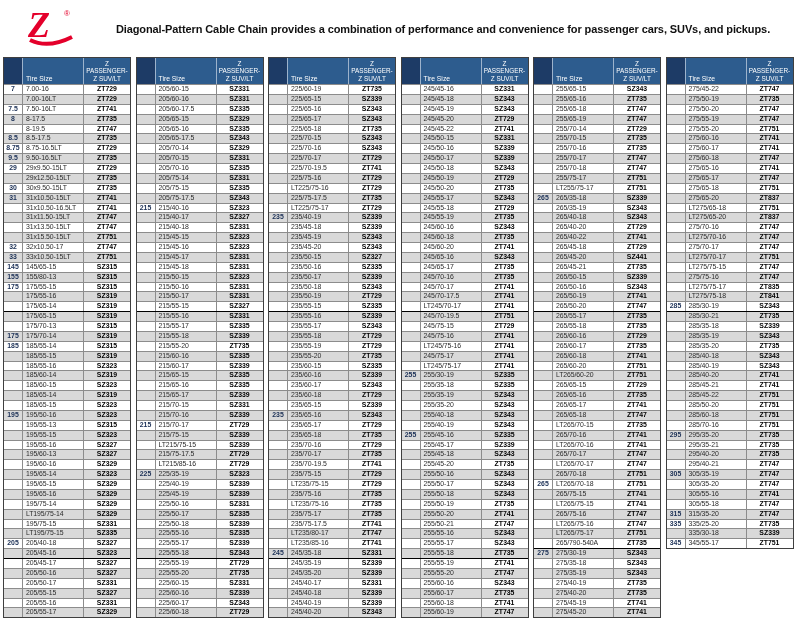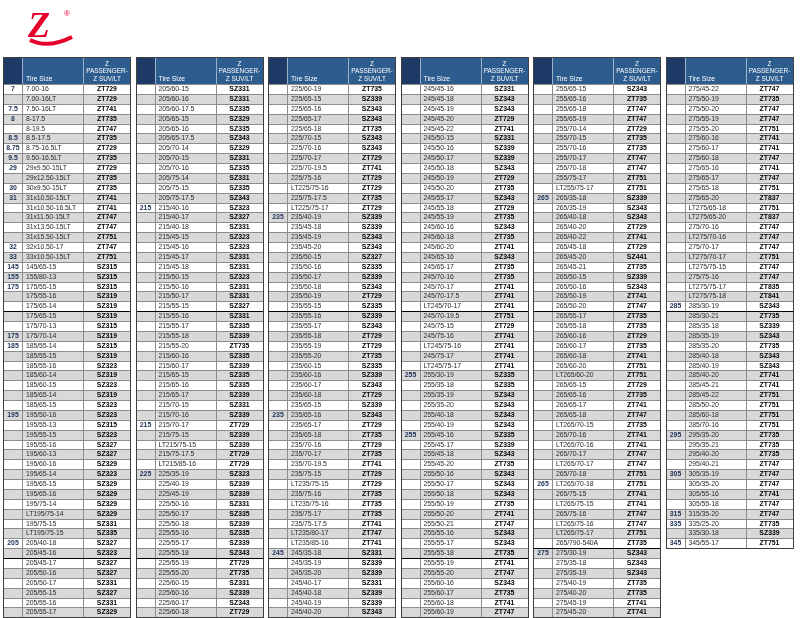--- a/index.html
+++ b/index.html
@@ -57,20 +57,21 @@
 <body>
 
 <header class="topbar">
   <div class="logo-z">
     <svg width="64" height="46" viewBox="0 0 64 46">
       <text x="6" y="33" font-family="Liberation Serif, serif" font-style="italic" font-weight="bold" font-size="36" fill="#e4002b">Z</text>
       <path d="M8 36 Q 26 45 50 33" stroke="#e4002b" stroke-width="4" fill="none"></path>
       <text x="42" y="12" font-size="8" fill="#e4002b">®</text>
     </svg>
   </div>
+  <div class="tagline">Diagonal-Pattern Cable Chain provides a combination of performance and convenience for passenger cars, SUVs, and pickups.</div>
 </header>
 
 <main id="table-area">
     <section class="group">
       <div class="ghead">
         <div class="hcell corner"></div>
         <div class="hcell tire-h">Tire Size</div>
         <div class="hcell part-h">
           <span>Z PASSENGER-</span>
           <span>Z SUV/LT</span>

